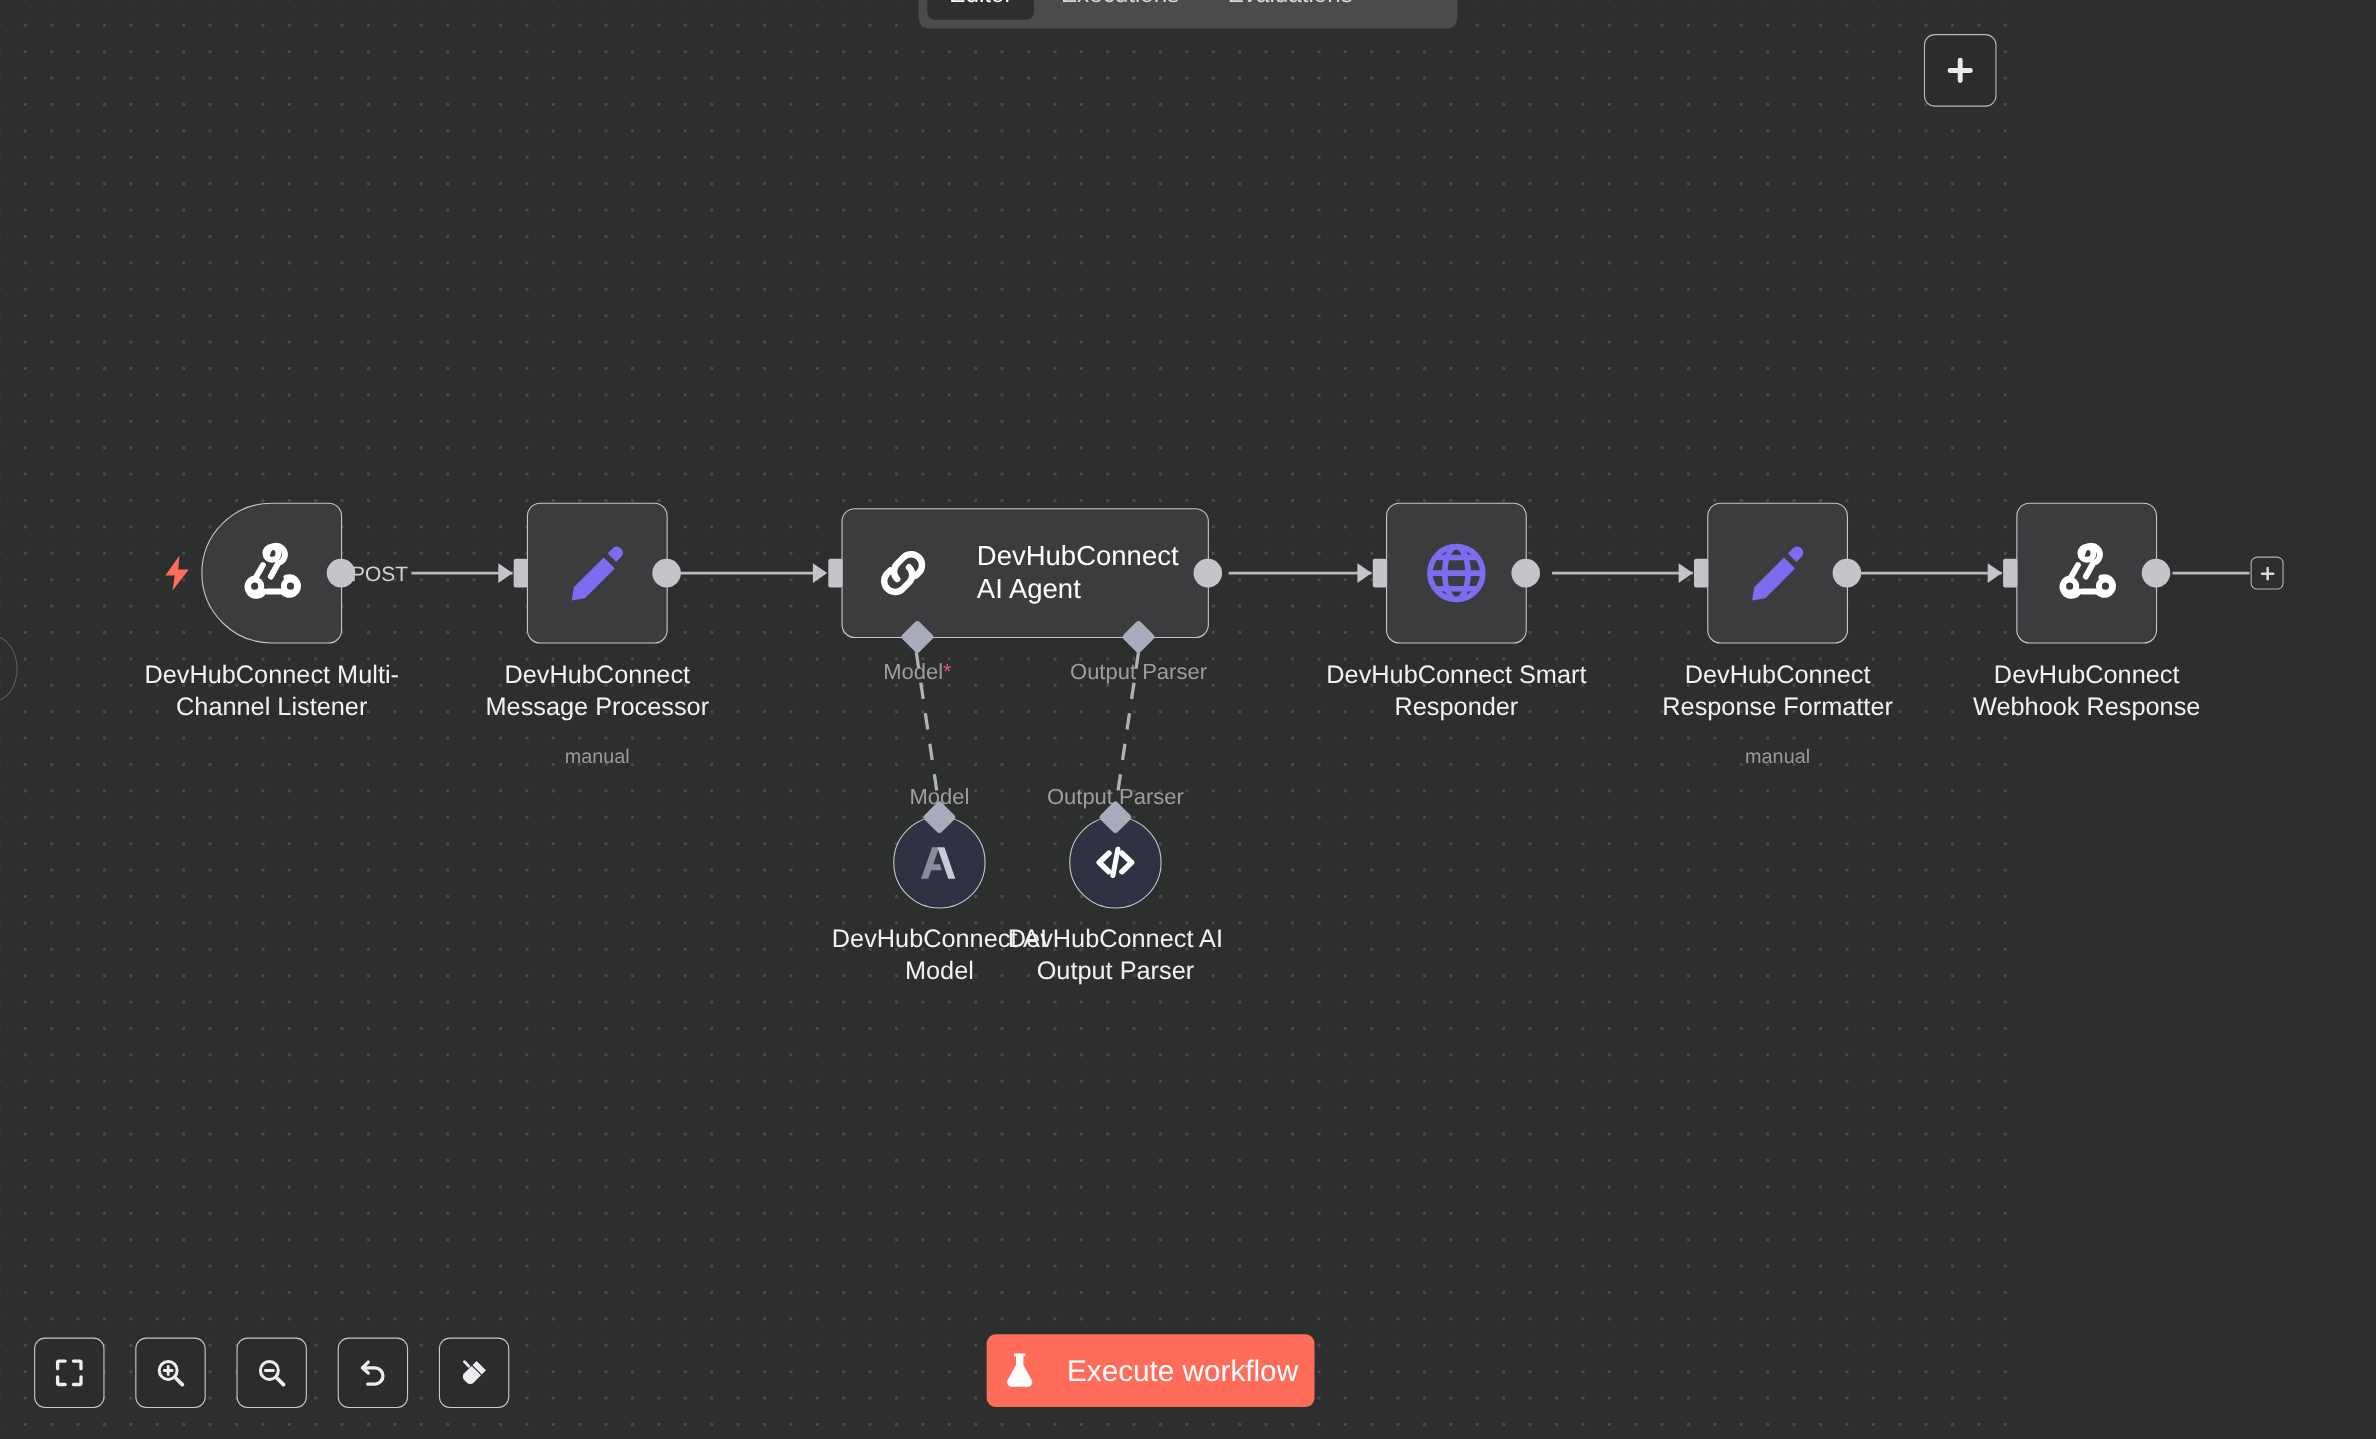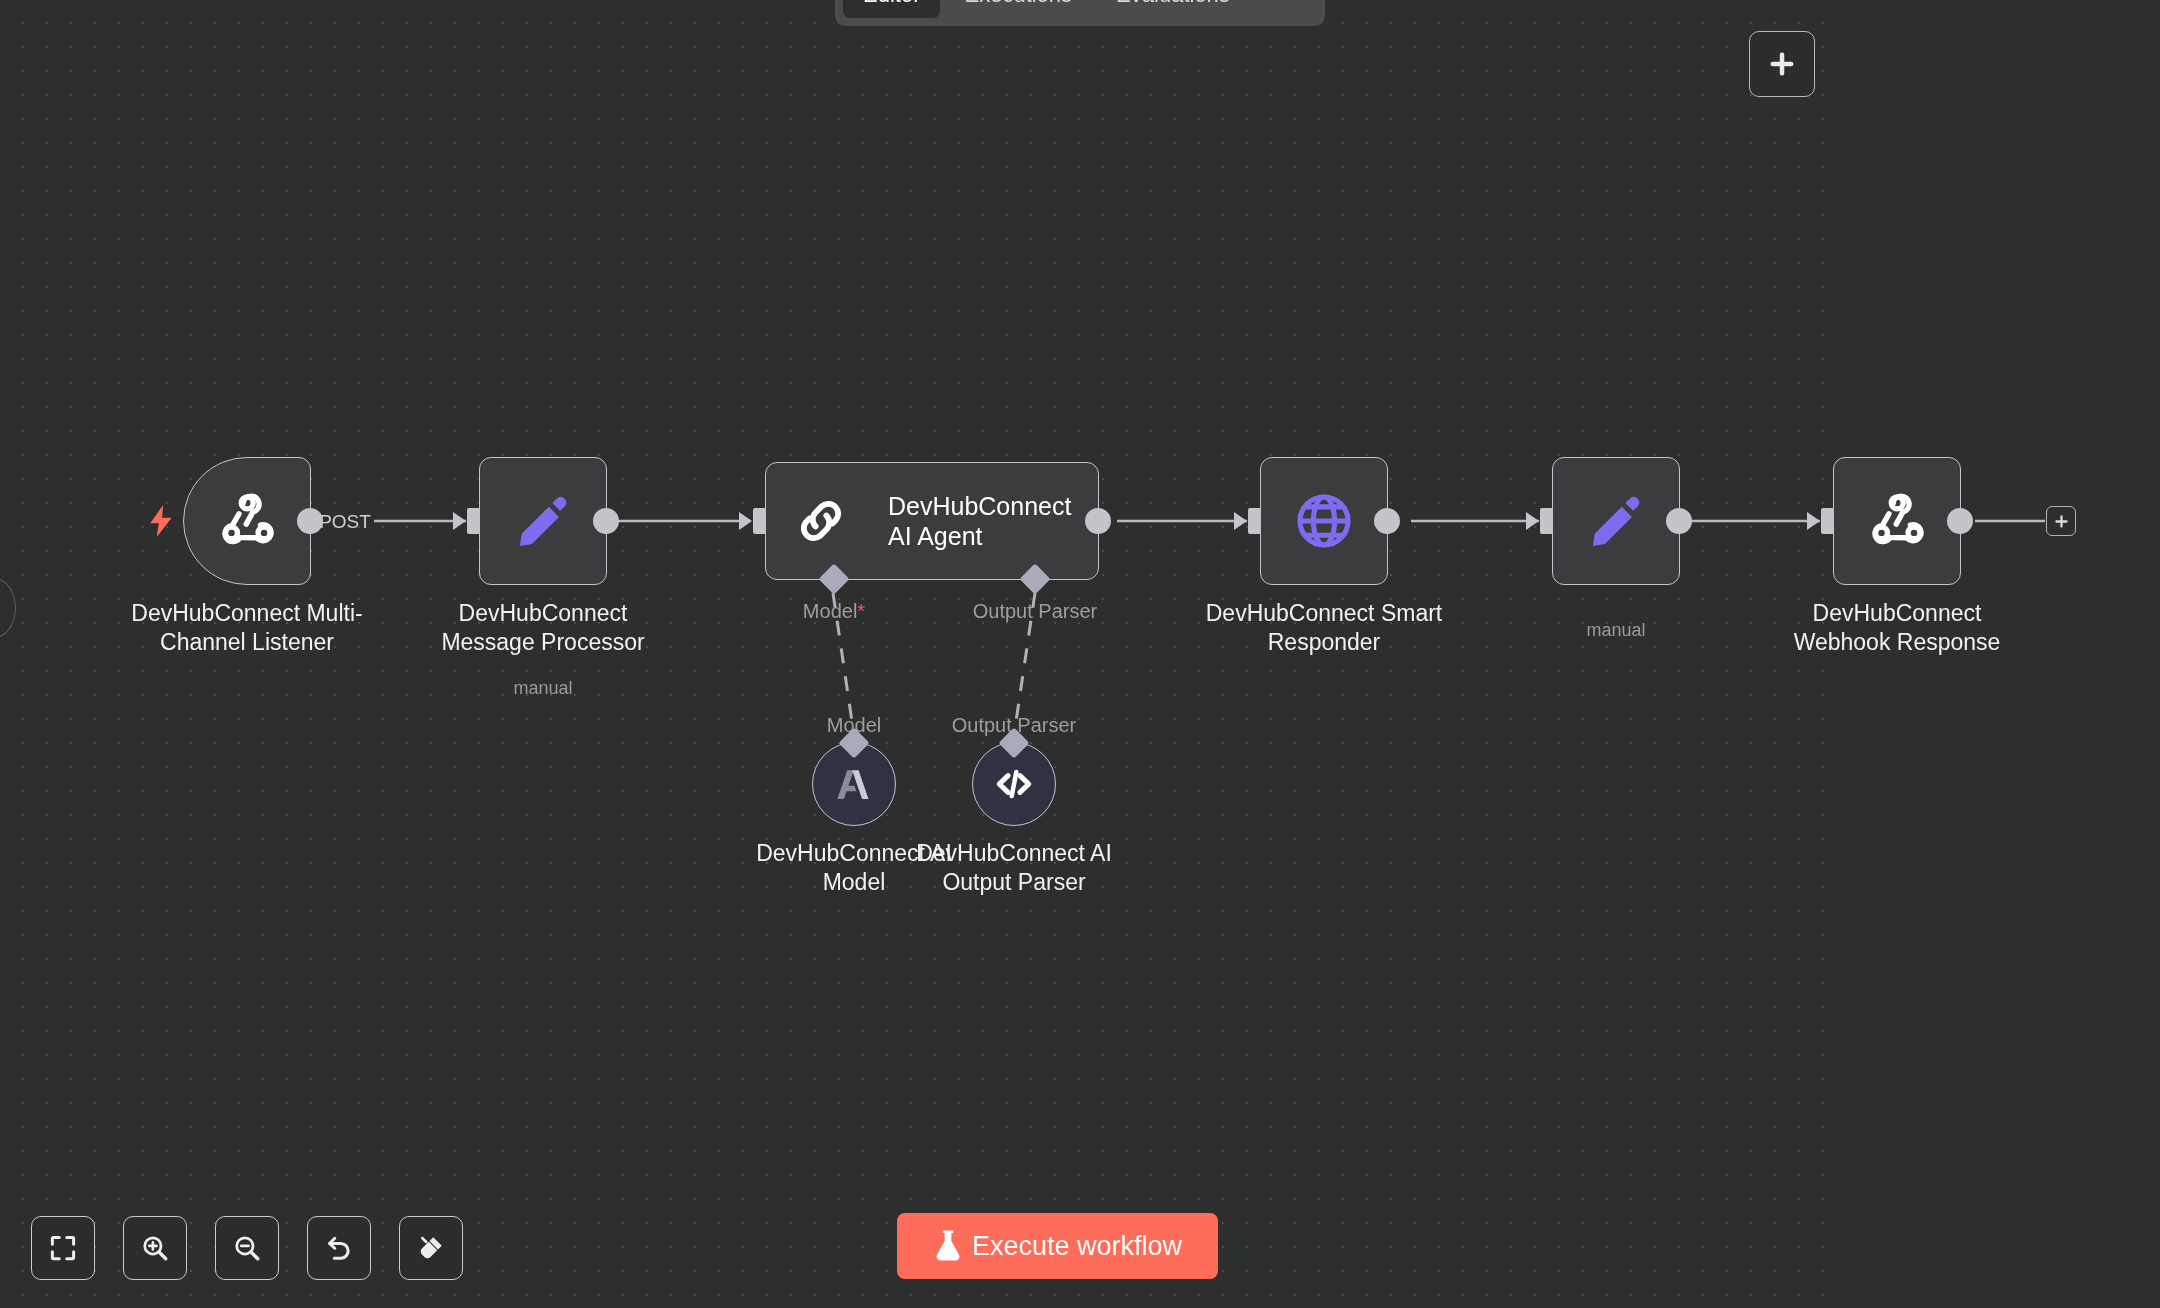--- a/index.html
+++ b/index.html
@@ -273,27 +273,27 @@
     justify-content: center;
     cursor: pointer;
   }
 
   
   #execute-btn {
     position: absolute;
     left: 897px;
     bottom: 29px;
     height: 66px;
-    padding: 0 36px;
+    padding: 0 15px;
     background: #ff6d5a;
     border: none;
     border-radius: 8px;
     display: flex;
     align-items: center;
-    gap: 9px;
+    gap: 28px;
     cursor: pointer;
     z-index: 30;
   }
   #execute-btn span {
     font-size: 27px;
     color: #ffffff;
     font-family: "Liberation Sans", sans-serif;
     white-space: nowrap;
   }
 </style>
@@ -404,20 +404,21 @@
   <div class="node" style="left:1552px; top:457px;">
     <div class="node-box">
       <div class="port-in"></div>
       <svg width="58" height="58" viewBox="0 0 24 24">
         <path d="M3.2 17.3 L14.4 6.1 L18.6 10.3 L7.4 21.5 L2.4 22.3 Z" fill="#7c6cf0"></path>
         <path d="M15.9 4.6 L18.0 2.5 A2.3 2.3 0 0 1 21.2 5.7 L19.1 7.8 Z" fill="#7c6cf0"></path>
       </svg>
       <div class="port-out"></div>
     </div>
     <div class="node-label">
+      <span>DevHubConnect Response Formatter</span>
       <span class="node-sub">manual</span>
     </div>
   </div>
 
   <div class="node" style="left:1833px; top:457px;">
     <div class="node-box">
       <div class="port-in"></div>
       <svg width="62" height="62" viewBox="0 0 24 24">
         <path d="M10.5 5.2a3.1 3.1 0 1 1 3.8 3.3l-2.6 4.7" fill="none" stroke="#ffffff" stroke-width="2.1" stroke-linecap="round"></path>
         <path d="M17.2 13.6a3.1 3.1 0 1 1-1.4 4.9l-5.3-.05" fill="none" stroke="#ffffff" stroke-width="2.1" stroke-linecap="round"></path>

